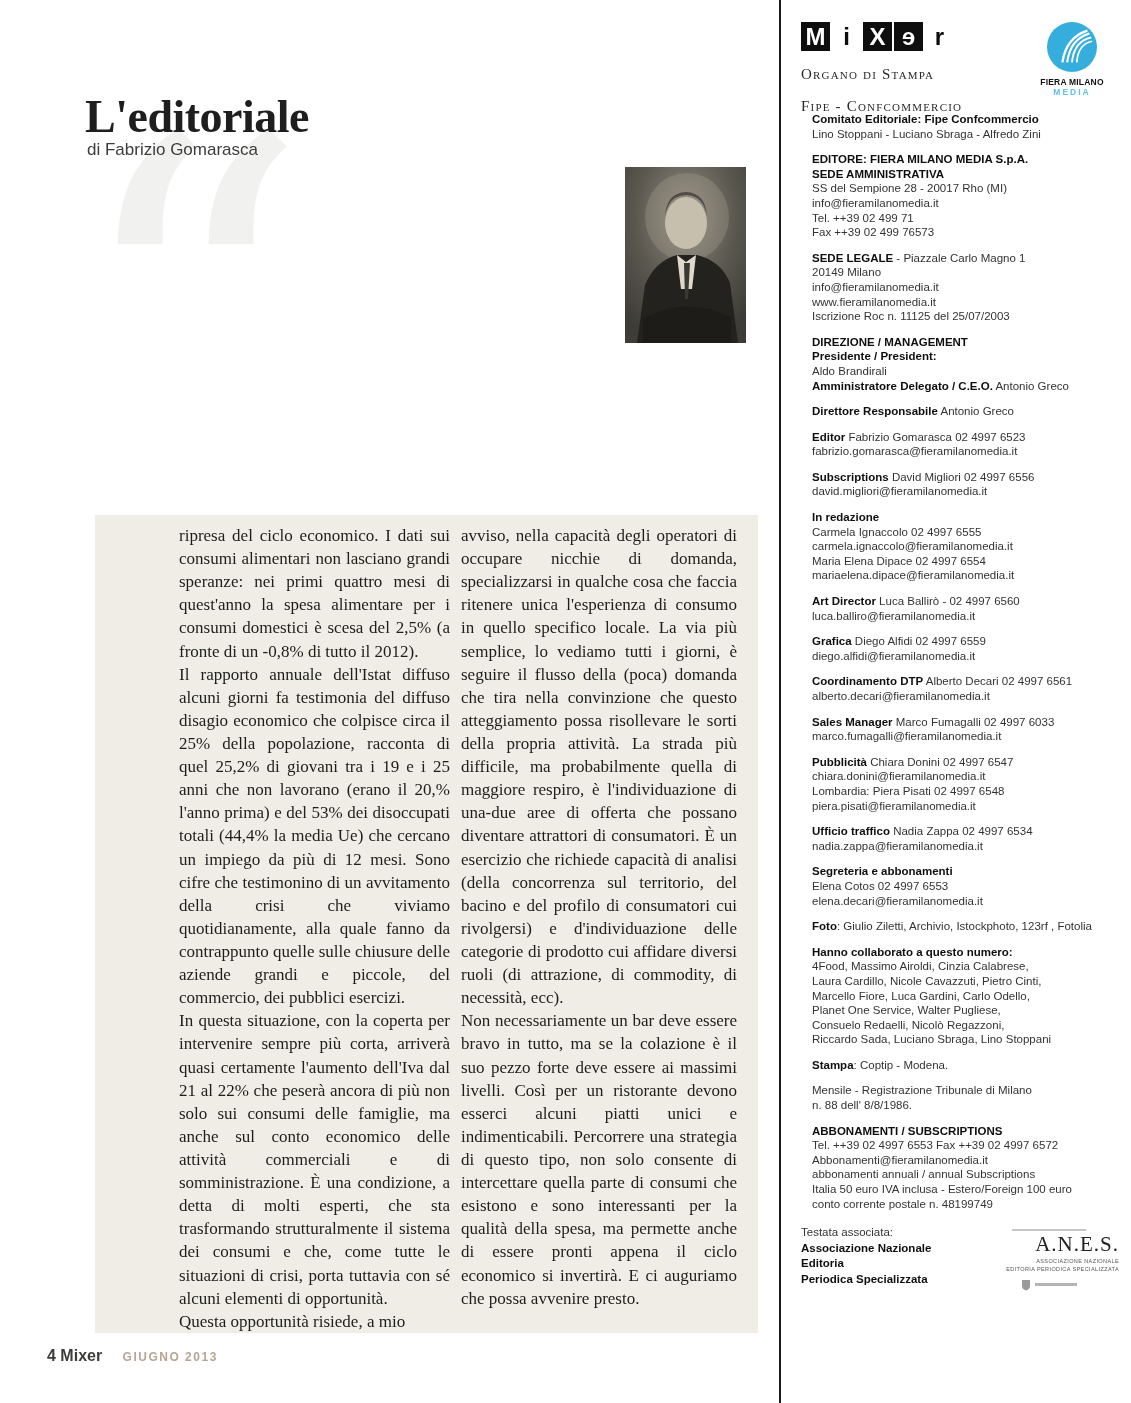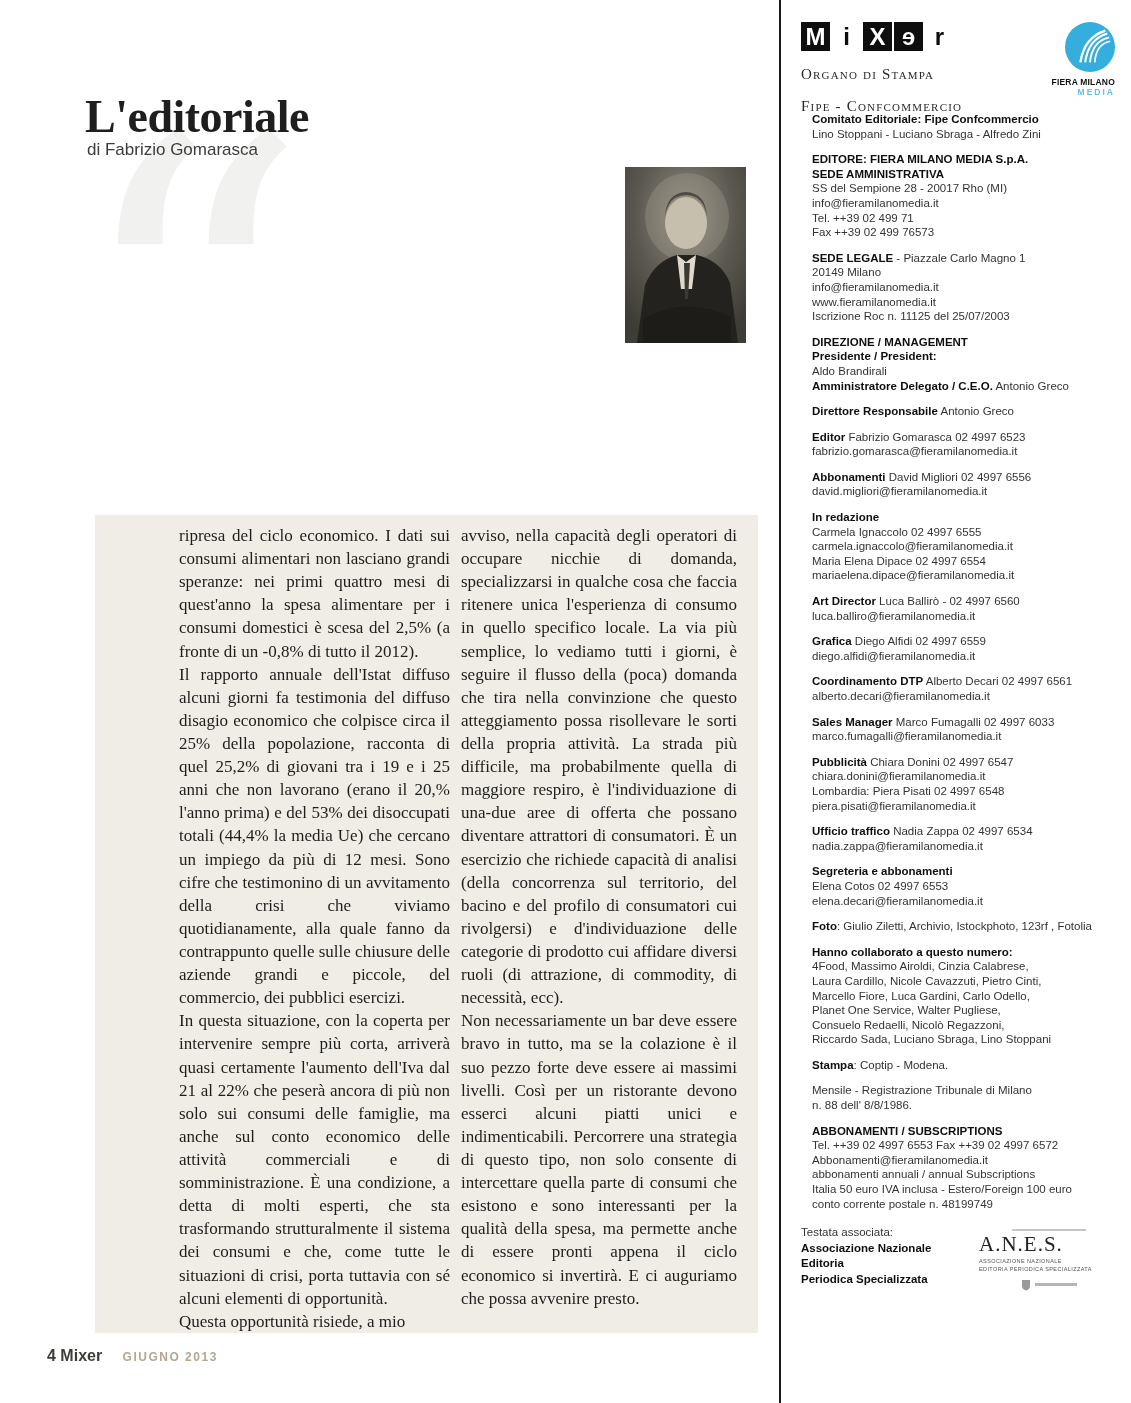--- a/index.html
+++ b/index.html
@@ -31,32 +31,32 @@
   .sidebar{position:absolute;left:801px;top:22px;width:320px;}
   .logo-row{position:relative;height:82px;margin-bottom:8px;}
   .mixer-letters{display:flex;gap:2px;}
   .ml{width:29px;height:29px;display:flex;align-items:center;justify-content:center;
       font-weight:bold;font-size:24px;font-family:"Liberation Sans",sans-serif;}
   .ml.inv{background:#0e0e0e;color:#ffffff;}
   .ml.plain{background:#ffffff;color:#0e0e0e;}
   .ml.flip span{display:inline-block;transform:scaleX(-1);}
   .organo{font-family:"Liberation Serif",serif;font-variant:small-caps;font-size:15px;
       letter-spacing:1.2px;color:#2a2a2a;line-height:1.15;margin-top:15px;}
-  .fiera{position:absolute;right:6px;top:0;width:86px;text-align:right;}
+  .fiera{position:absolute;right:6px;top:0;width:86px;text-align:center;}
   .fiera-name{font-size:8.5px;font-weight:bold;color:#111;letter-spacing:0.2px;margin-top:1px;}
   .fiera-media{font-size:8.5px;font-weight:bold;color:#5fc0e8;letter-spacing:2px;}
 
   .colophon .block{margin-bottom:11px;margin-left:11px;}
   .colophon .line{font-size:11.5px;line-height:1.27;color:#333;}
   .colophon .line b{color:#0f0f0f;}
 
   .assoc-row{display:flex;margin-top:14px;align-items:flex-start;}
   .testata{width:168px;font-size:11.5px;line-height:1.35;color:#333;}
   .testata b{color:#0f0f0f;display:block;}
-  .anes{margin-left:10px;width:140px;text-align:left;}
+  .anes{margin-left:10px;width:140px;text-align:right;}
   .anes-rule{height:2px;background:#c6c6c6;width:74px;margin:4px auto 1px;}
   .anes-name{font-family:"Liberation Serif",serif;font-size:21px;color:#222;letter-spacing:1px;}
   .anes-cap{font-size:5.5px;color:#555;letter-spacing:0.4px;line-height:1.5;text-transform:uppercase;}
   .anes-crest{margin-top:5px;display:flex;align-items:center;justify-content:center;gap:4px;}
   .anes-squiggle{width:42px;height:3px;background:#b5b5b5;}
 </style>
 </head>
 <body>
 
 <div class="page">
@@ -170,21 +170,21 @@
           <div class="line"><b>Amministratore Delegato / C.E.O.</b><span> Antonio Greco</span></div>
         </div>
         <div class="block">
           <div class="line"><b>Direttore Responsabile</b><span>  Antonio Greco</span></div>
         </div>
         <div class="block">
           <div class="line"><b>Editor</b><span> Fabrizio Gomarasca 02 4997 6523</span></div>
           <div class="line"><span>fabrizio.gomarasca@fieramilanomedia.it</span></div>
         </div>
         <div class="block">
-          <div class="line"><b>Abbonamenti</b><span>  David Migliori 02 4997 6556</span></div>
+          <div class="line"><b>Subscriptions</b><span>  David Migliori 02 4997 6556</span></div>
           <div class="line"><span>david.migliori@fieramilanomedia.it</span></div>
         </div>
         <div class="block">
           <div class="line"><b>In redazione</b></div>
           <div class="line"><span>Carmela Ignaccolo 02 4997 6555</span></div>
           <div class="line"><span>carmela.ignaccolo@fieramilanomedia.it</span></div>
           <div class="line"><span>Maria Elena Dipace 02 4997 6554</span></div>
           <div class="line"><span>mariaelena.dipace@fieramilanomedia.it</span></div>
         </div>
         <div class="block">

